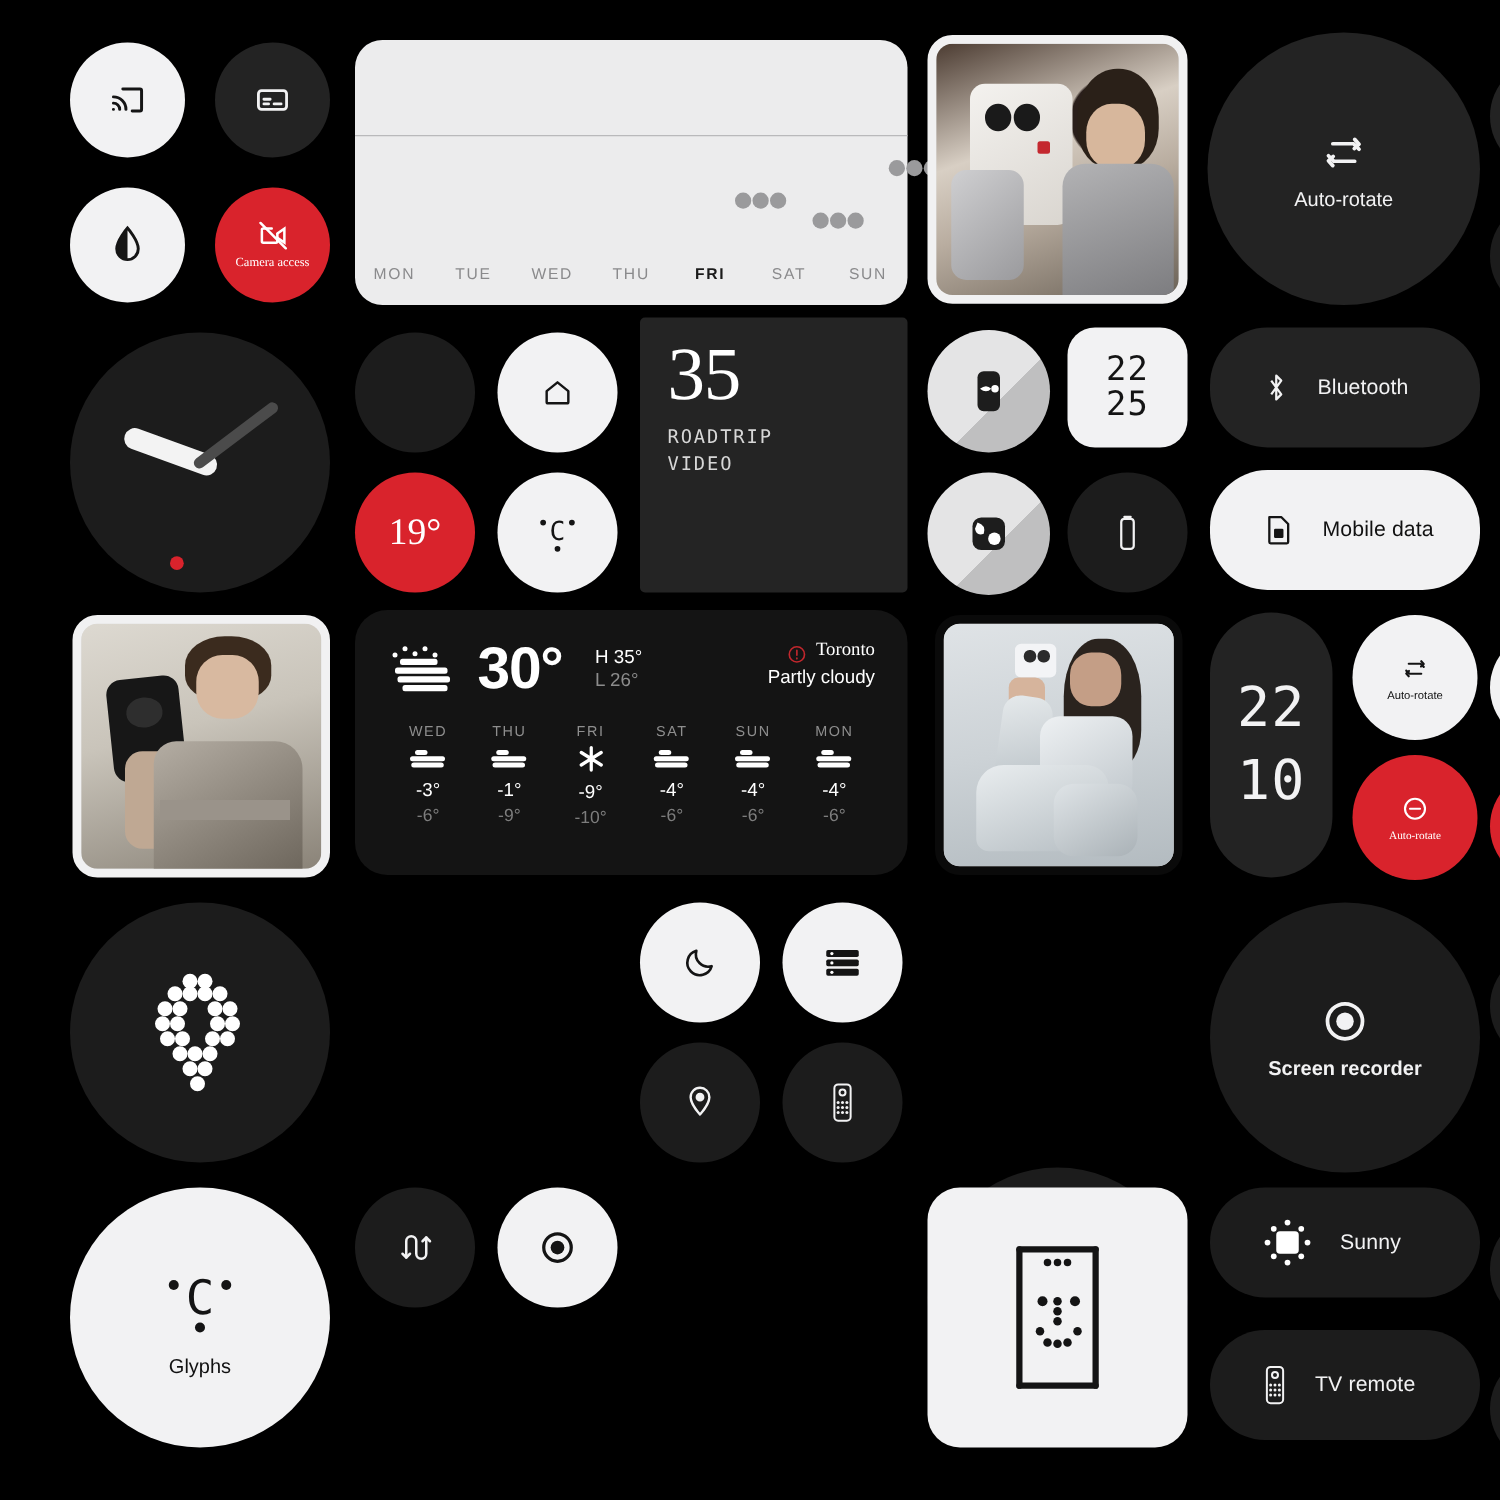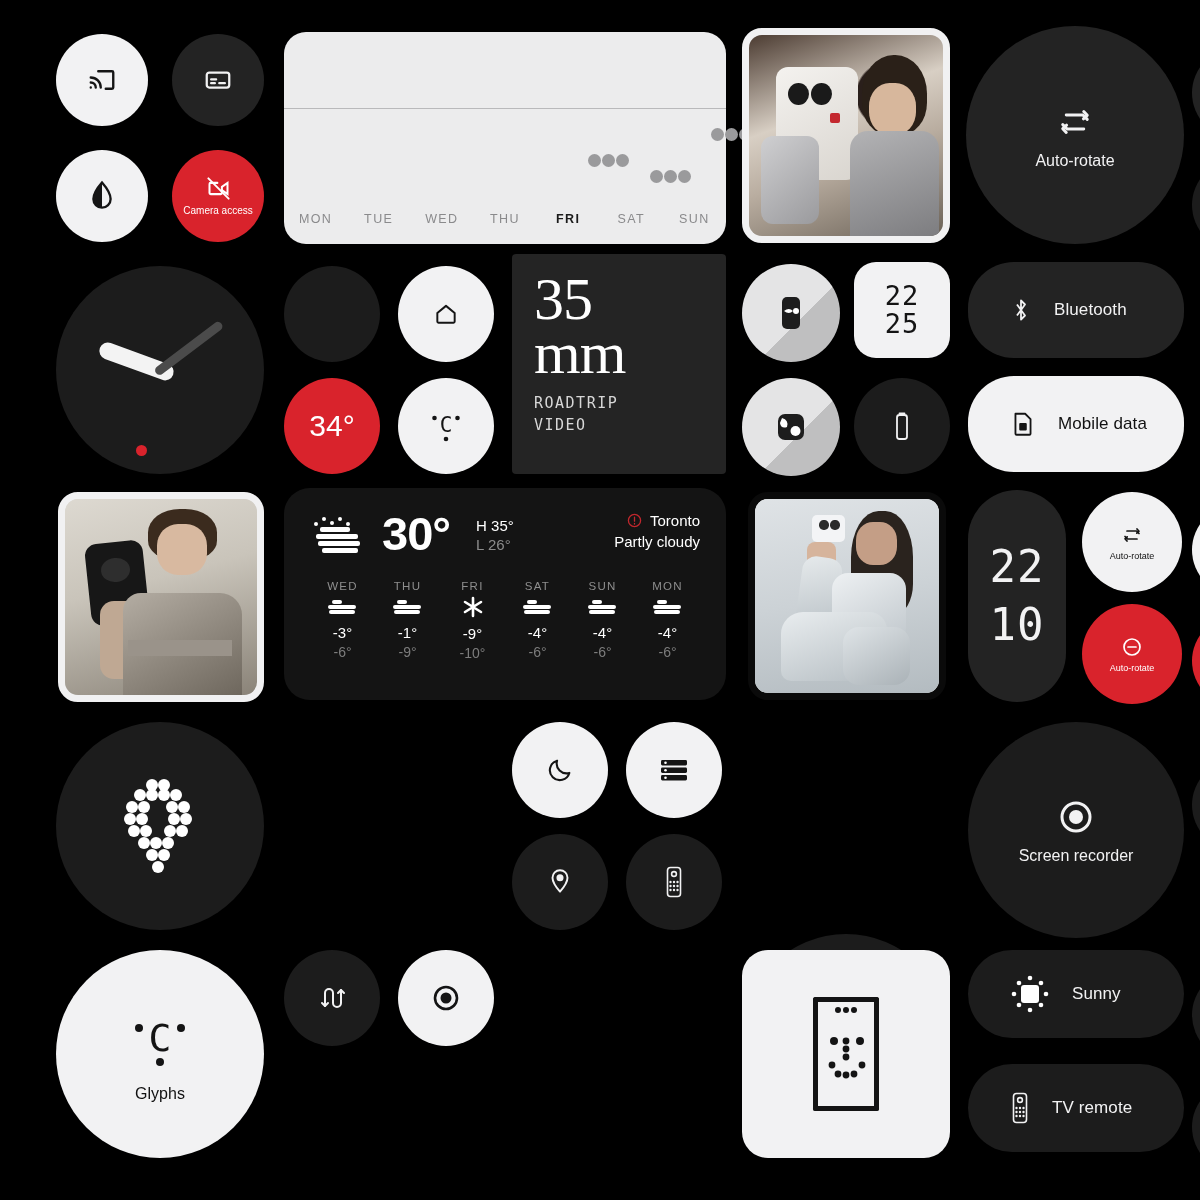--- a/index.html
+++ b/index.html
@@ -3,24 +3,24 @@
 <meta charset="utf-8">
 <style>
   html,body{margin:0;padding:0;background:#000;}
   body{width:1200px;height:1200px;overflow:hidden;font-family:"Liberation Sans",sans-serif;color:#fff;}
   #stage{position:relative;width:1200px;height:1200px;background:#000;}
   .w{position:absolute;box-sizing:border-box;}
   .circle{border-radius:50%;}
   .light{background:#f2f2f3;color:#111;}
   .dark{background:#232323;color:#f2f2f3;}
   .darker{background:#1c1c1c;color:#f2f2f3;}
-  .red{background:#d9232c;color:#fff;}
+  .red{background:#d9232c;color:#fff;font-family:Liberation Serif, serif;}
   .mid{background:#c9c9ca;color:#111;}
   .ctr{display:flex;align-items:center;justify-content:center;flex-direction:column;}
-  .row{display:flex;align-items:center;}
+  .row{display:flex;align-items:flex-end;font-family:Liberation Serif, serif;}
   .lbl{font-size:17px;letter-spacing:.1px;}
   .tiny{font-size:10px;line-height:12px;text-align:center;}
   svg{display:block;}
 
   
   .wcard{background:#141414;border-radius:26px;padding:22px 26px;}
   .wtop{display:flex;align-items:flex-start;}
   .bigtemp{font-size:47px;font-weight:700;line-height:1;letter-spacing:-1px;}
   .hl{font-size:15px;margin-left:26px;margin-top:6px;line-height:19px;}
   .hl .lo{color:#8c8c8c;}
@@ -183,37 +183,36 @@
 
   <div class="w circle light ctr" style="left:398px;top:266px;width:96px;height:96px;">
     <span>
       <svg width="26" height="26" viewBox="0 0 24 24" fill="none" stroke="#151515" stroke-width="1.8" stroke-linecap="round" stroke-linejoin="round">
         <path d="M4 11 L12 4.5 L20 11 V19a1 1 0 0 1-1 1H5a1 1 0 0 1-1-1Z"></path>
       </svg>
     </span>
   </div>
 
   <div class="w circle red ctr" style="left:284px;top:378px;width:96px;height:96px;">
-    <div style="font-size:30px;font-weight:400;">34°</div>
+    <div style="font-size:30px;font-weight:400;">19°</div>
   </div>
 
   <div class="w circle light ctr" style="left:398px;top:378px;width:96px;height:96px;">
     <span>
       <svg width="40" height="40" viewBox="0 0 40 40">
         <text x="20" y="26" font-family="DejaVu Sans Mono, monospace" font-size="21" fill="#141414" text-anchor="middle">C</text>
         <circle cx="8.5" cy="12" r="2.3" fill="#141414"></circle>
         <circle cx="31.5" cy="12" r="2.3" fill="#141414"></circle>
         <circle cx="20" cy="33" r="2.3" fill="#141414"></circle>
       </svg>
     </span>
   </div>
 
   <div class="w mm" style="left:512px;top:254px;width:214px;height:220px;">
     <div class="mmnum">35</div>
-    <div class="mmnum">mm</div>
     <div class="mmsub">ROADTRIP</div>
     <div class="mmsub" style="margin-top:0;">VIDEO</div>
   </div>
 
   <div class="w circle mid ctr" style="left:742px;top:264px;width:98px;height:98px;background:linear-gradient(135deg,#e4e4e5 58%,#bfbfc0 58%);">
     <span>
       <svg width="34" height="40" viewBox="0 0 34 40">
         <rect x="8" y="4" width="18" height="32" rx="5" fill="#1d1d1d"></rect>
         <path d="M10 18 q5-4 9 0 q-4 4-9 0Z" fill="#fff"></path>
         <circle cx="22" cy="18" r="3" fill="#fff"></circle>
@@ -546,21 +545,21 @@
     </span>
   </div>
 
   <div class="w circle darker ctr" style="left:968px;top:722px;width:216px;height:216px;">
     <span>
       <svg width="42" height="42" viewBox="0 0 42 42" fill="none" stroke="#f2f2f3" stroke-width="3">
         <circle cx="21" cy="21" r="14"></circle>
           <circle cx="21" cy="21" r="7" fill="#f2f2f3" stroke="none"></circle>
       </svg>
     </span>
-    <div class="labelbelow" style="width:130px;">Screen recorder</div>
+    <div class="labelbelow" style="width:130px;font-weight:bold;">Screen recorder</div>
   </div>
 
   <div class="w circle darker" style="left:1192px;top:760px;width:90px;height:90px;"></div>
 
   <div class="w circle light ctr" style="left:56px;top:950px;width:208px;height:208px;">
     <span>
       <svg width="70" height="70" viewBox="0 0 70 70">
         <text x="35" y="45" font-family="DejaVu Sans Mono, monospace" font-size="38" fill="#141414" text-anchor="middle">C</text>
         <circle cx="14" cy="22" r="4" fill="#141414"></circle>
         <circle cx="56" cy="22" r="4" fill="#141414"></circle>

